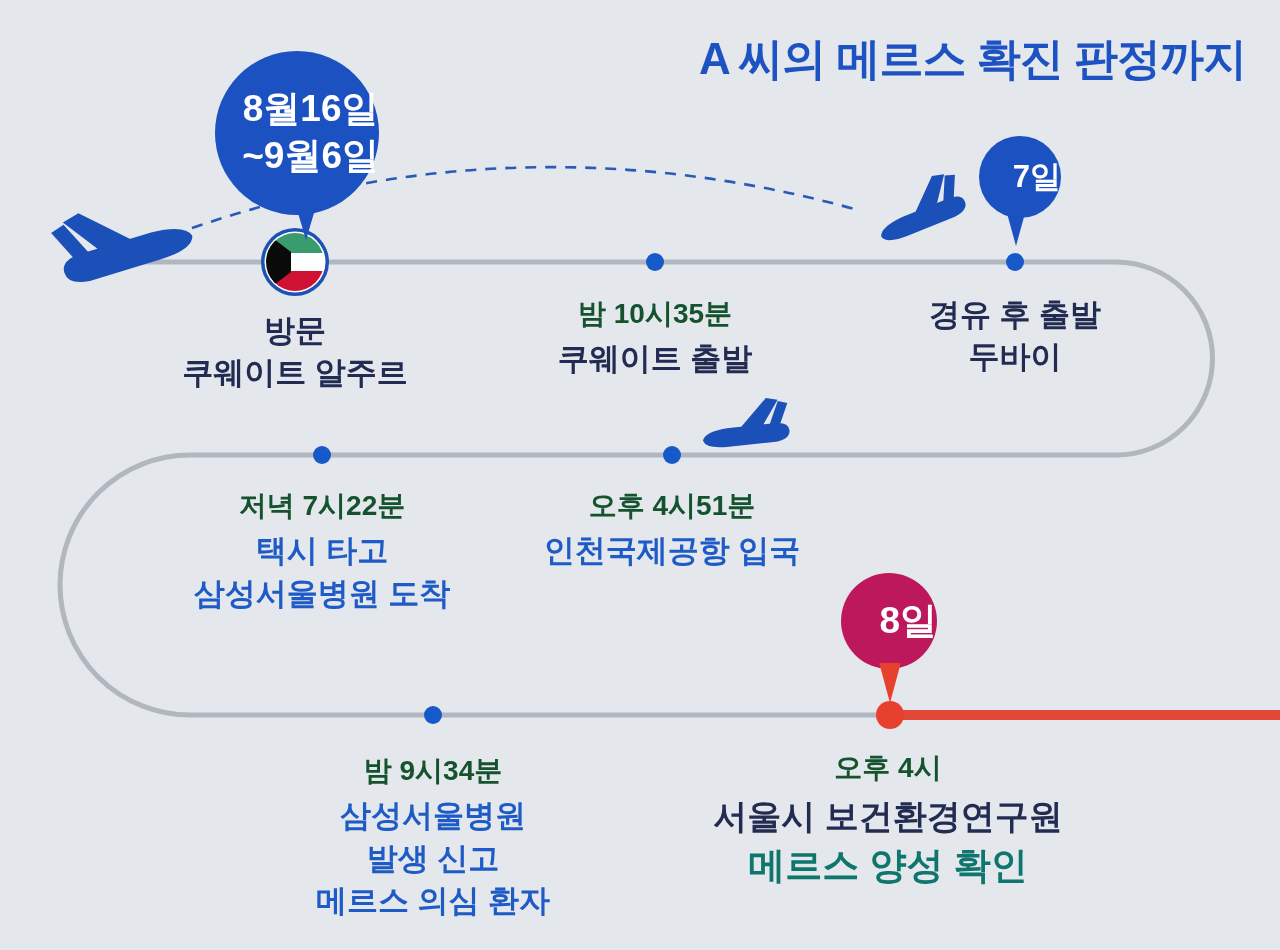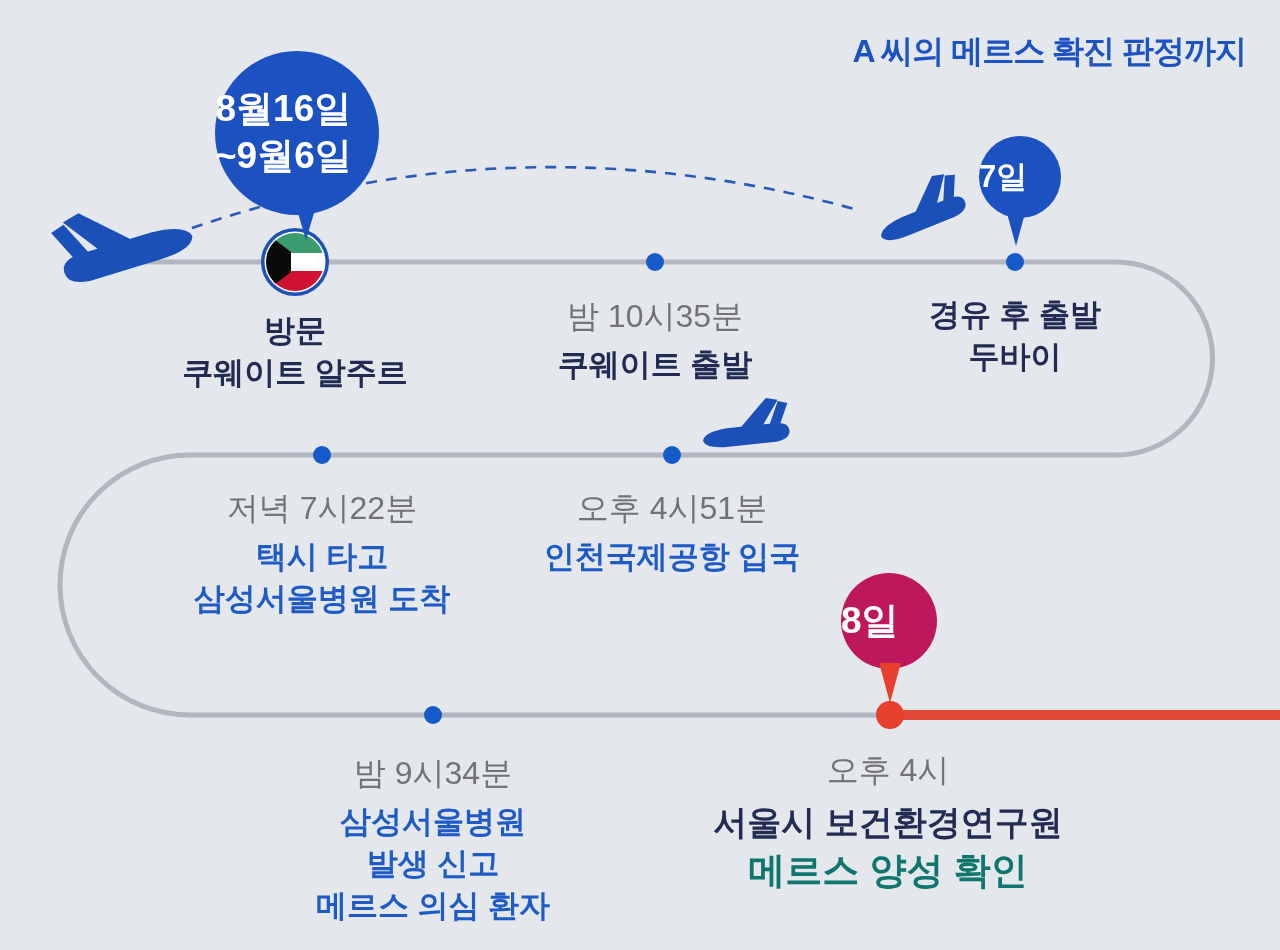--- a/index.html
+++ b/index.html
@@ -10,53 +10,53 @@
   .canvas{
     position:relative;
     width:1280px;height:950px;
     background:#e4e7ec;
     overflow:hidden;
   }
   svg.layer{position:absolute;left:0;top:0;}
   .page-title{
     position:absolute;
     top:30px;right:34px;
-    font-size:32px;
+    font-size:44px;
     font-weight:800;
     letter-spacing:-1px;
     color:#1d52c2;
     white-space:nowrap;
   }
   .balloon{
     position:absolute;
     border-radius:50%;
-    display:flex;align-items:center;justify-content:flex-start;
+    display:flex;align-items:center;justify-content:flex-end;
     text-align:center;
     color:#ffffff;
     font-weight:800;
   }
   .balloon.blue{background:#1b51c0;}
   .balloon.red{background:#be185d;}
   .balloon-tail{
     position:absolute;
     -webkit-clip-path:polygon(14% 0,86% 0,50% 100%);
     clip-path:polygon(14% 0,86% 0,50% 100%);
   }
   .balloon-tail.blue{background:#1b51c0;}
   .balloon-tail.red{background:#e8402e;}
   .stop-label{
     position:absolute;
     transform:translateX(-50%);
     text-align:center;
     white-space:nowrap;
   }
   .time{
-    font-size:32px;
-    font-weight:400;
-    color:#737373;
+    font-size:28px;
+    font-weight:700;
+    color:#14532d;
     line-height:1.3;
     margin-bottom:6px;
   }
   .lbl{
     font-size:31px;
     font-weight:700;
     line-height:1.36;
   }
   .lbl.navy{color:#222c52;}
   .lbl.blue{color:#1e5bc6;}

